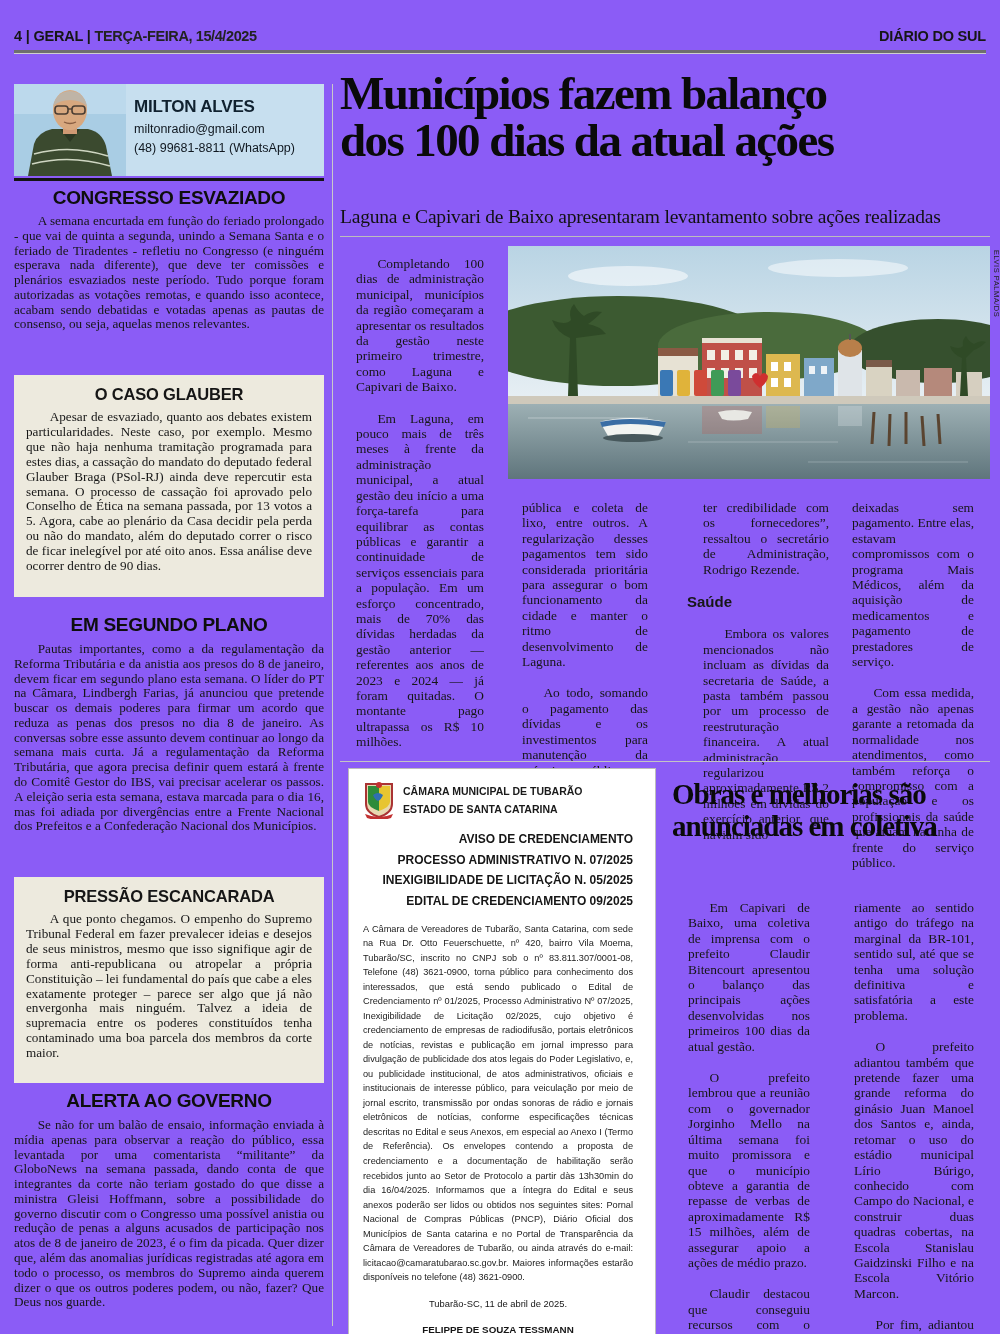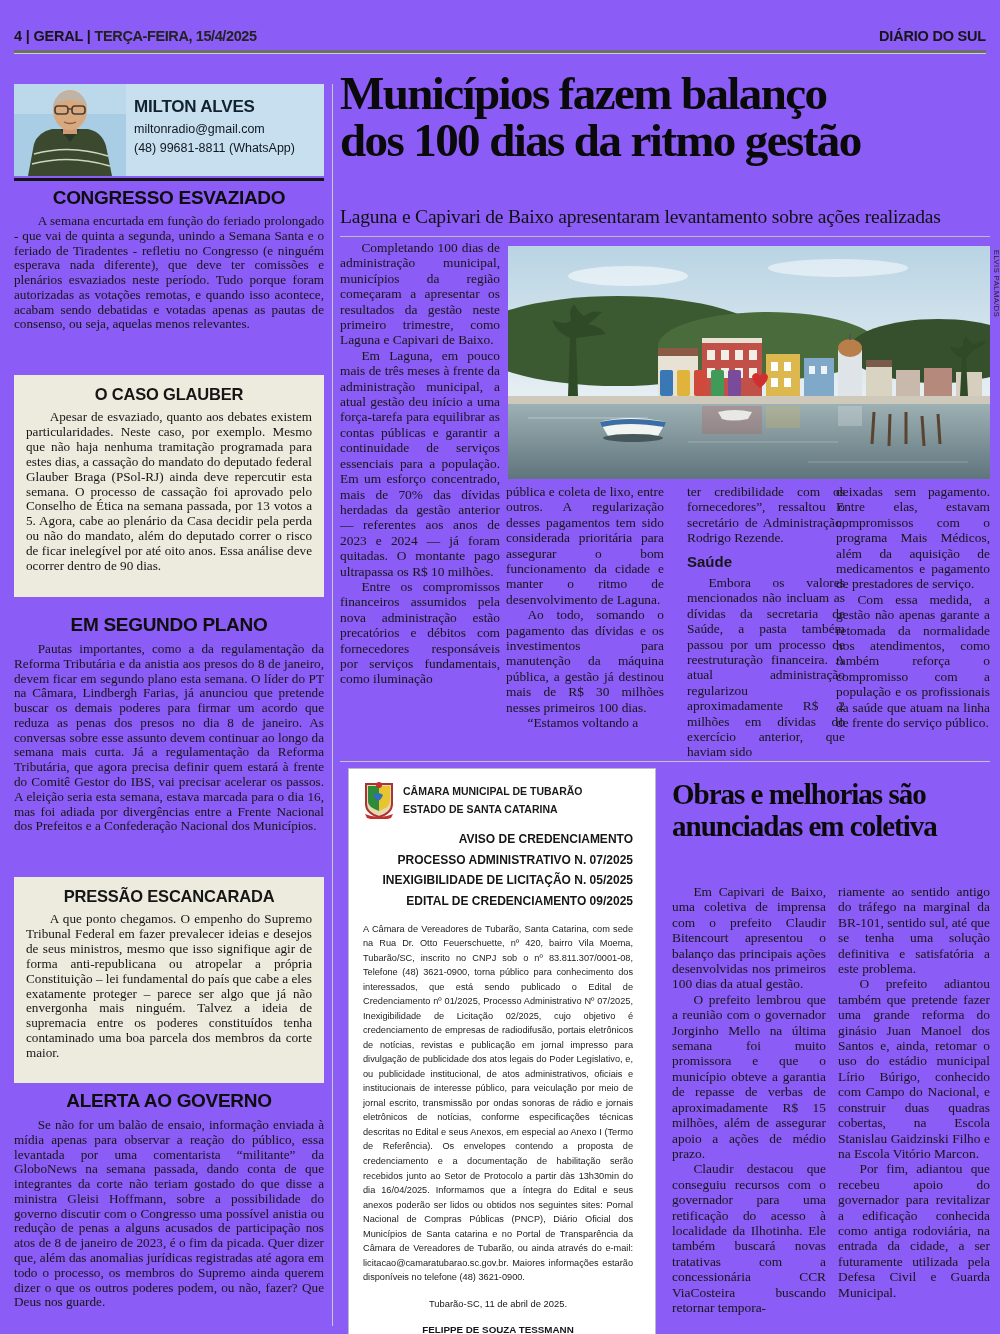--- a/index.html
+++ b/index.html
@@ -37,21 +37,21 @@
   .headline{position:absolute;left:0;top:70px;width:650px;font-weight:bold;
             font-size:47px;line-height:.99;letter-spacing:-1.6px;color:#0a0a0a;}
   .headline span{display:block;}
   .subhead{position:absolute;left:0;top:206px;width:650px;font-size:19.5px;
            letter-spacing:-.2px;color:#111;}
   .sub-rule{position:absolute;left:0;top:236px;width:650px;height:1px;background:#bdbdbd;}
   .photo{position:absolute;left:168px;top:246px;width:482px;height:233px;overflow:hidden;}
   .credit{position:absolute;left:992px;top:250px;writing-mode:vertical-rl;
           font-family:"Liberation Sans",sans-serif;font-size:7.5px;letter-spacing:.5px;color:#222;}
   .acol{position:absolute;font-size:13.4px;line-height:1.15;text-align:justify;}
-  .acol p{margin:0;text-indent:1.6em;}
+  .acol p{margin:16px;text-indent:1.6em;}
   .acol p.cont{text-indent:0;}
   .saude{font-family:"Liberation Sans",sans-serif;font-weight:bold;font-size:15px;
          margin:7px 0 5px 0;text-align:left;}
   .c1{left:0;top:240px;width:160px;}
   .c2{left:166px;top:484px;width:158px;}
   .c3{left:347px;top:484px;width:158px;}
   .c4{left:496px;top:484px;width:154px;}
   .mid-rule{position:absolute;left:0;top:761px;width:650px;height:1px;background:#c4c4c4;}
   
   .notice{position:absolute;left:8px;top:768px;width:308px;box-sizing:border-box;
@@ -134,21 +134,21 @@
   <div class="sec-title" style="top:1090px">ALERTA AO GOVERNO</div>
   <div class="sec-body" style="top:1118px;height:212px">
     <p>Se não for um balão de ensaio, informação enviada à mídia apenas para observar a reação do público, essa levantada por uma comentarista “militante” da GloboNews na semana passada, dando conta de que integrantes da corte não teriam gostado do que disse a ministra Gleisi Hoffmann, sobre a possibilidade do governo discutir com o Congresso uma possível anistia ou redução de penas a alguns acusados de participação nos atos de 8 de janeiro de 2023, é o fim da picada. Quer dizer que, além das anomalias jurídicas registradas até agora em todo o processo, os membros do Supremo ainda querem dizer o que os outros poderes podem, ou não, fazer? Que Deus nos guarde.</p>
   </div>
 
   <div class="vdiv"></div>
 
   <div class="main">
     <h1 class="headline" style="margin:0">
       <span>Municípios fazem balanço</span>
-      <span>dos 100 dias da ritmo gestão</span>
+      <span>dos 100 dias da atual ações</span>
     </h1>
     <div class="subhead">Laguna e Capivari de Baixo apresentaram levantamento sobre ações realizadas</div>
     <div class="sub-rule"></div>
 
     <div class="photo">
       <svg width="482" height="233" viewBox="0 0 482 233">
         <defs>
           <linearGradient id="sky" x1="0" y1="0" x2="0" y2="1">
             <stop offset="0" stop-color="#b9d4e4"></stop>
               <stop offset="1" stop-color="#e9f0f4"></stop>

